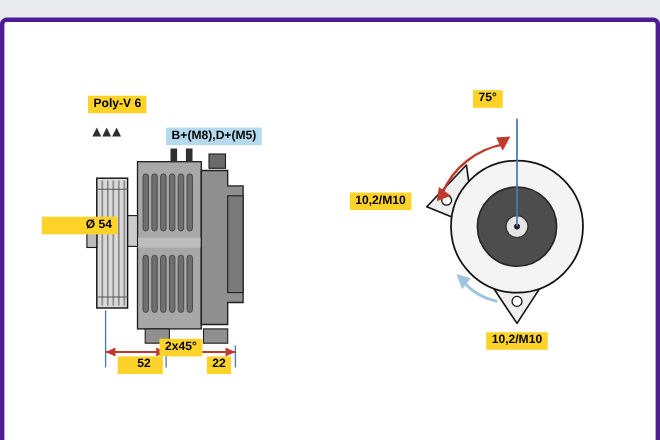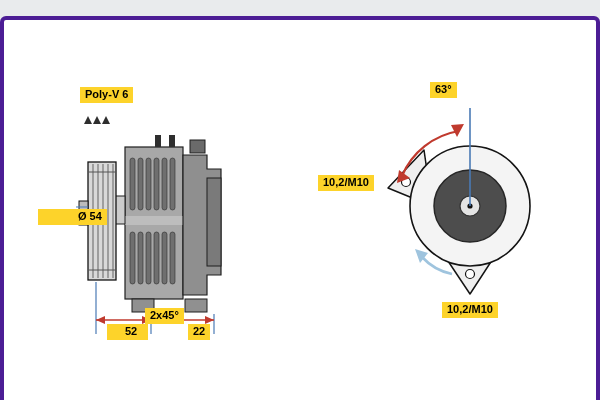--- a/index.html
+++ b/index.html
@@ -109,28 +109,29 @@
       <polygon points="460,104 447,105 453,117" fill="#c03a2e"></polygon>
       <polygon points="393,163 395,150 406,158" fill="#c03a2e"></polygon>
 
       <path d="M418,237 A 56 56 0 0 0 448,254" fill="none" stroke="#9fc4de" stroke-width="2.6"></path>
       <polygon points="411,229 416,243 424,233" fill="#9fc4de"></polygon>
     </g>
   </svg>
 
   <div class="lbl" style="left:76px;top:67px;">Poly-V 6</div>
 
+  <div class="lbl blue" style="left:147px;top:96px;">B+(M8),D+(M5)</div>
 
-  <div class="lbl" style="left:34px;top:189px;padding-left:40px;">Ø 54</div>
+  <div class="lbl" style="left:34px;top:177px;padding-left:40px;">Ø 54</div>
 
   <div class="lbl center" style="left:103px;top:304px;min-width:24px;padding-left:12px;">52</div>
 
   <div class="lbl" style="left:141px;top:288px;">2x45°</div>
 
   <div class="lbl" style="left:184px;top:304px;">22</div>
 
-  <div class="lbl" style="left:426px;top:62px;">63°</div>
+  <div class="lbl" style="left:426px;top:62px;">75°</div>
 
   <div class="lbl" style="left:314px;top:155px;">10,2/M10</div>
 
   <div class="lbl" style="left:438px;top:282px;">10,2/M10</div>
 
 </div>
 
 </body></html>

